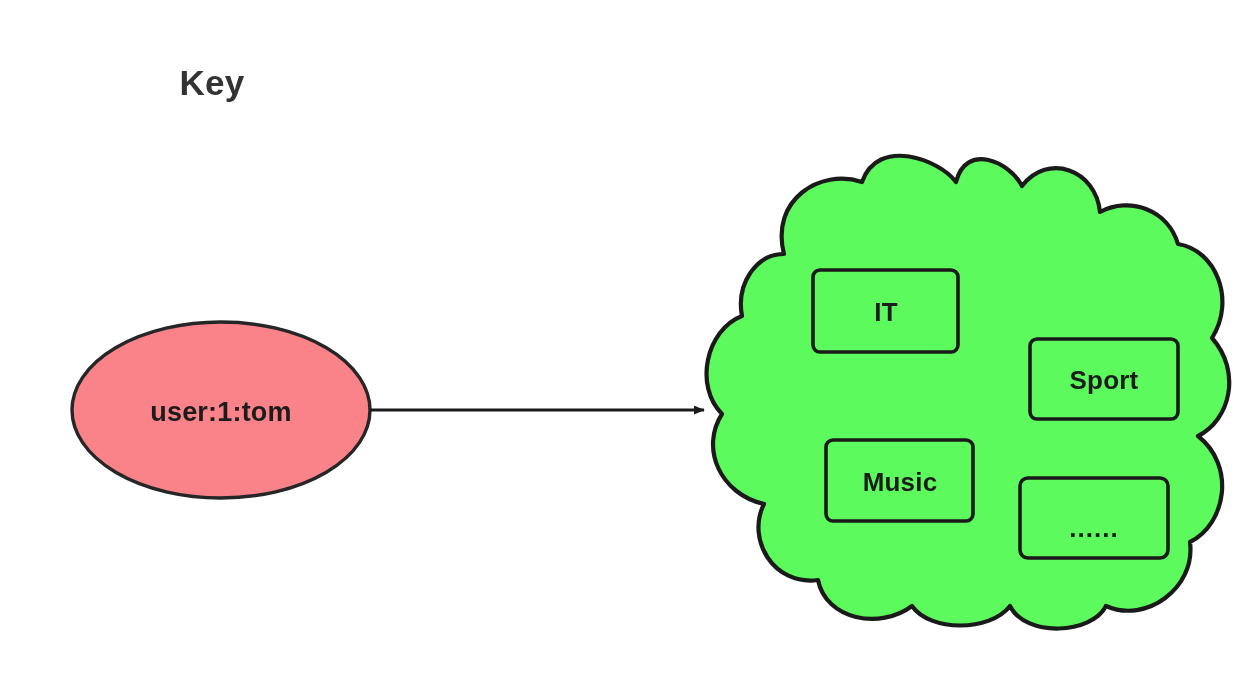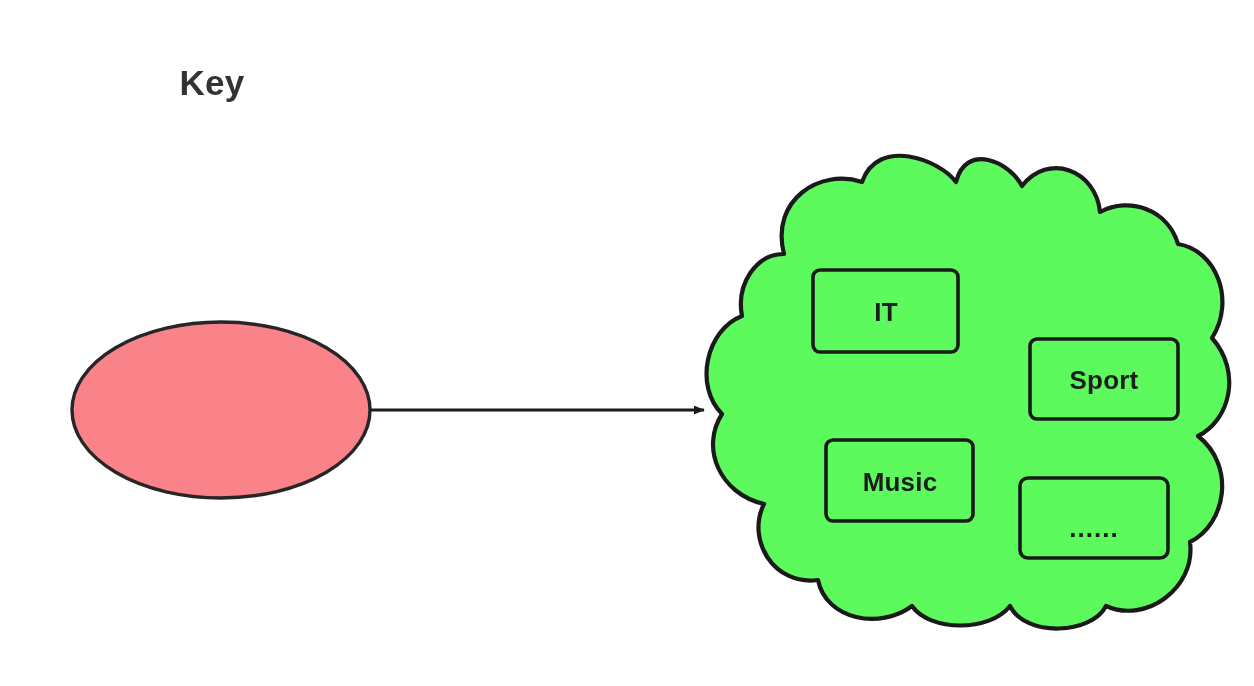--- a/index.html
+++ b/index.html
@@ -104,20 +104,21 @@
     <rect x="1020" y="478" width="148" height="80" rx="8" ry="8" fill="#5cfa5c" stroke="#1a1a1a" stroke-width="3.6"></rect>
 
     <ellipse id="key-node-shape" cx="221" cy="410" rx="149" ry="88" fill="#fa8289" stroke="#262626" stroke-width="3.4"></ellipse>
 
     <line id="key-to-value-edge" x1="370" y1="410" x2="704" y2="410" stroke="#1a1a1a" stroke-width="3.2" marker-end="url(#arrowhead)"></line>
   </svg>
 
   <div class="col-title" id="key-title">Key</div>
 
 
+  <div class="node-label" id="key-node-label">user:1:tom</div>
 
   <div class="node-label value-item-label" style="left:886px; top:312px;">IT</div>
 
   <div class="node-label value-item-label" style="left:1104px; top:380px;">Sport</div>
 
   <div class="node-label value-item-label" style="left:900px; top:482px;">Music</div>
 
   <div class="node-label dots-label" style="left:1094px; top:528px;">......</div>
 
 </div>

